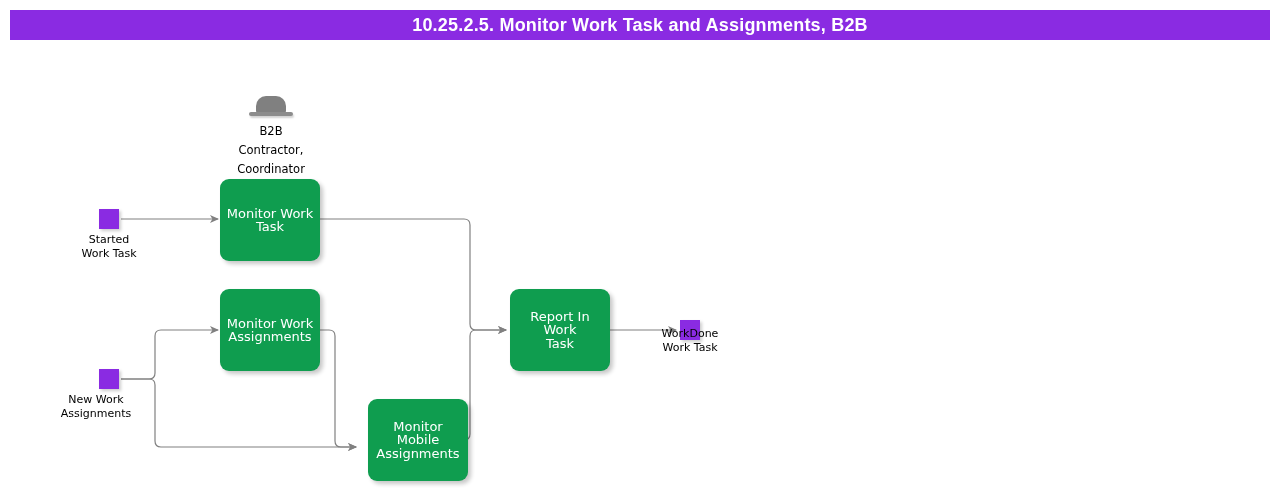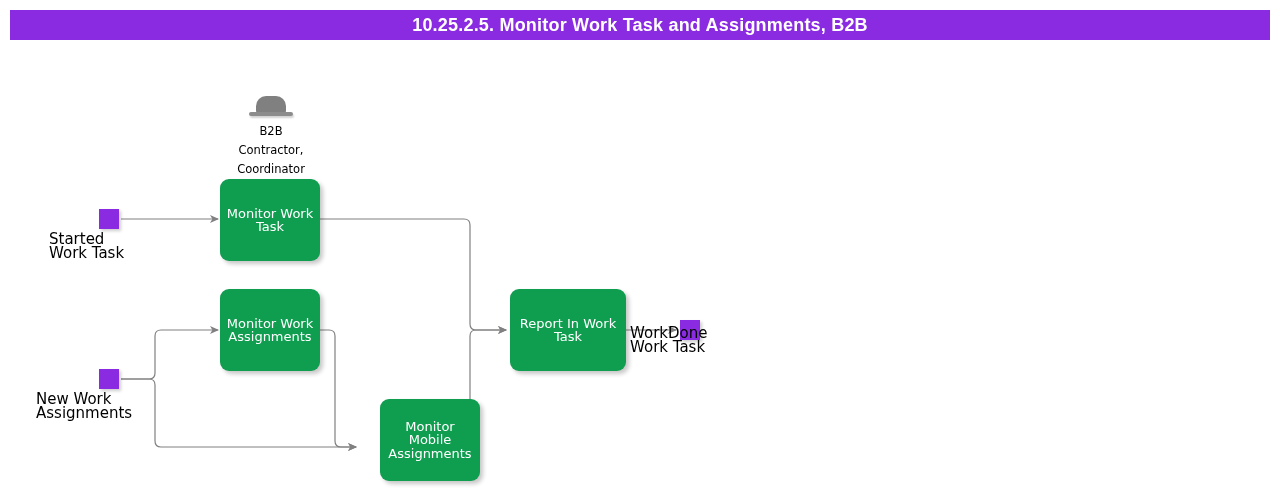--- a/index.html
+++ b/index.html
@@ -79,23 +79,24 @@
   .terminal-node {
     position: absolute;
     width: 20px;
     height: 20px;
     background: #8a2be2;
     box-shadow: 2px 2px 3px rgba(0,0,0,0.20);
   }
   .terminal-label {
     position: absolute;
     font-family: "DejaVu Sans", sans-serif;
-    font-size: 15px;
+    font-size: 11px;
     line-height: 13.5px;
     color: #000000;
+    text-align: center;
     white-space: pre-line;
   }
 
   
   #actor-group {
     position: absolute;
     left: 221px;
     top: 96px;
     width: 100px;
   }
@@ -173,26 +174,26 @@
   <div class="activity-node" style="left: 220px; top: 179px; width: 100px; height: 82px; background: rgb(15, 157, 79);">
     <span class="node-label">Monitor Work
 Task</span>
   </div>
 
   <div class="activity-node" style="left: 220px; top: 289px; width: 100px; height: 82px; background: rgb(15, 157, 79);">
     <span class="node-label">Monitor Work
 Assignments</span>
   </div>
 
-  <div class="activity-node" style="left: 380px; top: 399px; width: 100px; height: 82px; background: rgb(15, 157, 79);">
+  <div class="activity-node" style="left: 368px; top: 399px; width: 100px; height: 82px; background: rgb(15, 157, 79);">
     <span class="node-label">Monitor Mobile
 Assignments</span>
   </div>
 
-  <div class="activity-node" style="left: 510px; top: 289px; width: 116px; height: 82px; background: rgb(15, 157, 79);">
+  <div class="activity-node" style="left: 510px; top: 289px; width: 100px; height: 82px; background: rgb(15, 157, 79);">
     <span class="node-label">Report In Work
 Task</span>
   </div>
 
   <div class="terminal-node" style="left: 99px; top: 209px; background: rgb(138, 43, 226);"></div>
   <div class="terminal-label" style="left:49px; top:233px; width:120px;">Started
 Work Task</div>
 
   <div class="terminal-node" style="left: 99px; top: 369px; background: rgb(138, 43, 226);"></div>
   <div class="terminal-label" style="left:36px; top:393px; width:120px;">New Work

